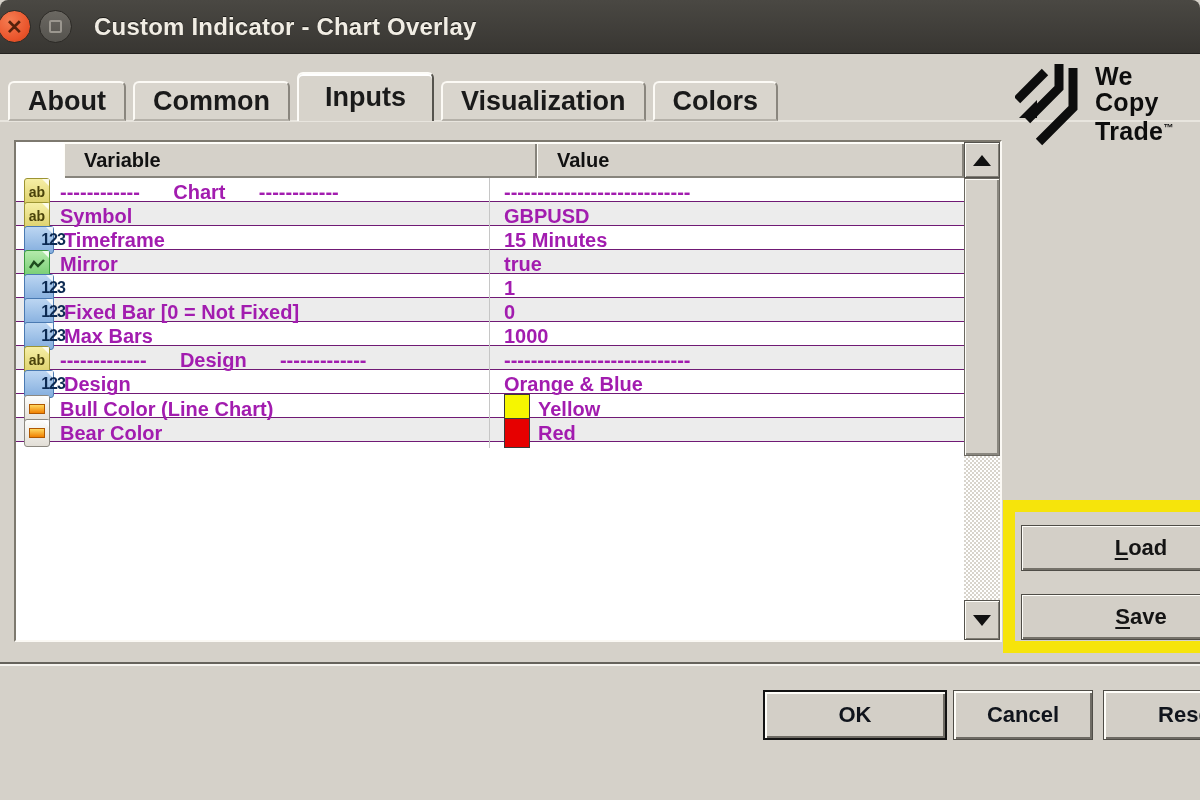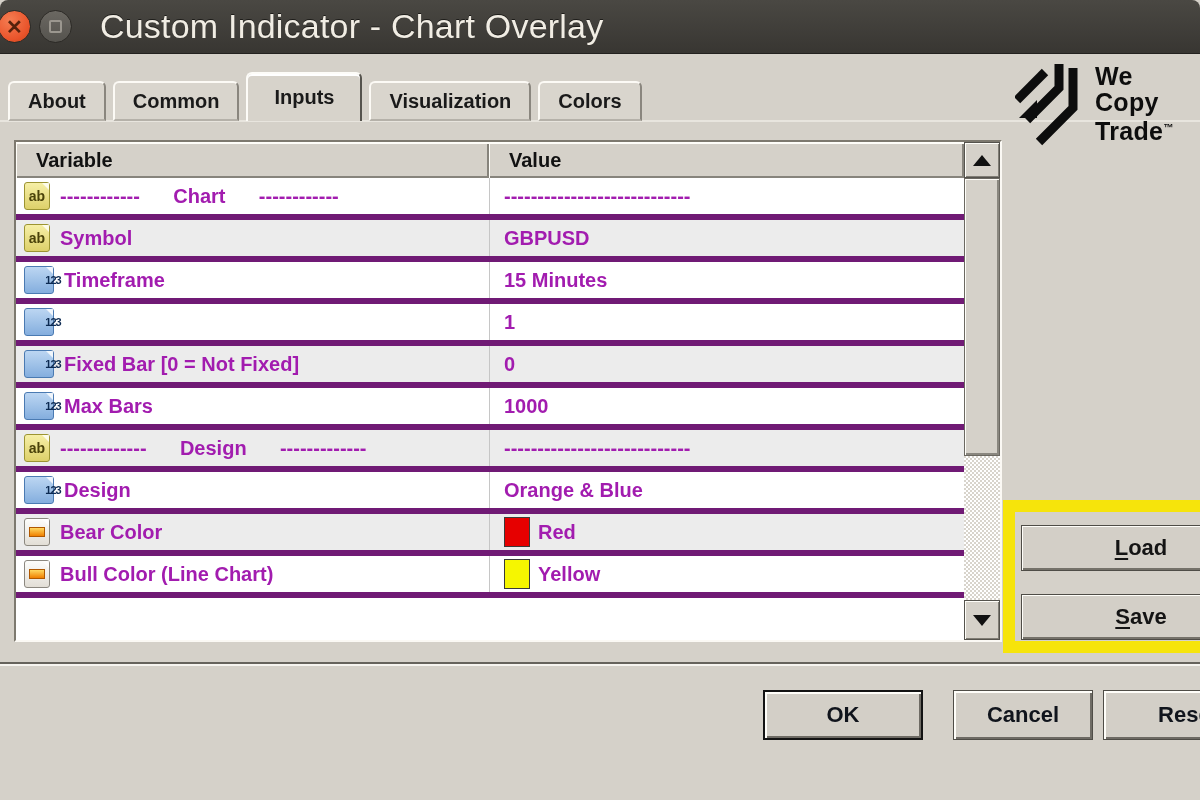--- a/index.html
+++ b/index.html
@@ -32,37 +32,37 @@
     color:#57220c; font-size:20px; font-weight:bold; line-height:1;
   }
   .winbtn.restore {
     background: linear-gradient(#6b6862, #55534e);
     border:1px solid #2c2a26;
   }
   .winbtn.restore .sq {
     width:13px; height:13px; border:2px solid #9b978f; border-radius:2px;
   }
   .title-text {
-    margin-left:28px; font-size:34px; font-weight:normal; color:#f1ede4;
+    margin-left:22px; font-size:24px; font-weight:bold; color:#f1ede4;
     letter-spacing:0.2px; text-shadow: 0 -1px 0 #1e1d1a;
   }
 
   
   .tabline {
     position:absolute; left:0; top:120px; width:1200px; height:2px;
     background: #e8e5de;
   }
   .tabbar {
     position:absolute; left:8px; top:72px; height:49px;
     display:flex; align-items:flex-end; gap:7px; z-index:2;
   }
   .tab {
     height:40px; padding:0 18px;
     display:flex; align-items:center; justify-content:center;
-    font-size:20px; font-weight:bold; color:#1a1a1a;
+    font-size:27px; font-weight:bold; color:#1a1a1a;
     background:#d9d5cd;
     border:2px solid; border-color:#fcfaf5 #8a867e #b5b1a9 #fcfaf5;
     border-radius:6px 6px 0 0;
     cursor:default;
   }
   .tab.active {
     height:49px; padding:0 26px;
     background:#d7d3cb;
     border-color:#fdfcf8 #55534d #d7d3cb #fdfcf8;
     border-bottom:none;
@@ -74,30 +74,31 @@
   
   .ptable {
     position:absolute; left:14px; top:140px; width:988px; height:502px;
     background:#ffffff;
     border:2px solid; border-color:#7d796f #fbf9f4 #fbf9f4 #7d796f;
   }
   .phead {
     display:grid; grid-template-columns:473px 1fr;
     height:36px; margin-right:36px;
     background:#d5d1c9;
+    margin-left:48px;
   }
   .phead .hcell {
     display:flex; align-items:center; padding-left:20px;
     font-size:20px; font-weight:bold; color:#111;
     box-shadow: inset 1px 2px 0 #fffef9, inset -2px -2px 0 #87847c;
   }
   .pbody { position:absolute; left:0; top:36px; right:36px; bottom:0; overflow:hidden; }
   .trow {
-    display:grid; grid-template-columns:473px 1fr; height:42px;
-    border-bottom:6px solid #701a75; background:#ffffff;
+    display:grid; grid-template-columns:473px 1fr; height:24px;
+    border-bottom:1px solid #701a75; background:#ffffff;
   }
   .trow.alt { background:#ececec; }
   .cell { display:flex; align-items:center; }
   .cell.var { padding-left:8px; gap:10px; }
   .cell.val { border-left:1px solid #c6c6c6; padding-left:14px; gap:8px; }
   .var-label, .val-label {
     font-size:20px; font-weight:600; color:#a21caf; white-space:pre;
   }
   .swatch {
     width:26px; height:30px; border:1px solid #3a3a3a; flex:0 0 auto;
@@ -107,21 +108,21 @@
   .icon {
     width:26px; height:28px; border-radius:3px; position:relative;
     display:flex; align-items:center; justify-content:center;
     flex:0 0 auto; font-weight:bold;
   }
   .icon::after {
     content:""; position:absolute; top:0; right:0;
     border-left:7px solid transparent; border-top:7px solid rgba(255,255,255,0.8);
   }
   .icon-text   { background:linear-gradient(#f6efa6,#ddd06a); border:1px solid #9c9432; color:#4a420a; font-size:14px; }
-  .icon-number { background:linear-gradient(#bcd6f2,#84aede); border:1px solid #4a7ab2; color:#0c2a52; font-size:11px; letter-spacing:-1px;padding-left:28px; }
+  .icon-number { background:linear-gradient(#bcd6f2,#84aede); border:1px solid #4a7ab2; color:#0c2a52; font-size:16px; letter-spacing:-1px;padding-left:28px; }
   .icon-bool   { background:linear-gradient(#b4eaac,#74cc70); border:1px solid #3a9a3e; }
   .icon-color  { background:linear-gradient(#fdfdfb,#e2ded6); border:1px solid #8c8880; }
   .color-chip  {
     width:16px; height:10px; border:1px solid #b05800;
     background:linear-gradient(#ffd860,#f08000);
   }
 
   
   .vscroll {
     position:absolute; top:0; right:0; width:36px; height:498px;
@@ -169,21 +170,21 @@
     border-top:2px solid #66635c; border-bottom:2px solid #f6f4ef;
   }
   .foot-btn {
     position:absolute; top:690px; height:50px;
     background:#d3cfc7;
     border:1px solid #4f4d47;
     box-shadow: inset 2px 2px 0 #fffef9, inset -2px -2px 0 #6e6b64;
     display:flex; align-items:center; justify-content:center;
     font-size:22px; font-weight:bold; color:#10141c;
   }
-  .foot-btn.ok { left:763px; width:160px; border:2px solid #131313; }
+  .foot-btn.ok { left:763px; width:184px; border:2px solid #131313; }
   .foot-btn.cancel { left:953px; width:140px; }
   .foot-btn.reset { left:1103px; width:170px; }
 
   
   .wm {
     position:absolute; left:1015px; top:56px; width:190px; height:95px;
     display:flex; align-items:center; gap:8px; z-index:6;
   }
   .wm-text { font-weight:bold; font-size:25px; line-height:26px; color:#0d0d0d; letter-spacing:0.3px; }
   .wm sup { font-size:10px; }
@@ -249,20 +250,36 @@
             <span class="glyph-text">123</span>
           </span>
 
       <span class="var-label">Timeframe</span>
     </div>
     <div class="cell val">
 
       <span class="val-label">15 Minutes</span>
     </div>
   </div>
+      <div class="trow alt">
+    <div class="cell var">
+
+      <span class="icon icon-bool">
+        <svg width="16" height="11" viewBox="0 0 16 11">
+              <polyline points="1,9 5,3 9,7 15,1" stroke="#1e4c1e" stroke-width="2.4" fill="none"></polyline>
+            </svg>
+      </span>
+
+      <span class="var-label">Mirror</span>
+    </div>
+    <div class="cell val">
+
+      <span class="val-label">true</span>
+    </div>
+  </div>
       <div class="trow">
     <div class="cell var">
 
       <span class="icon icon-number">
             <span class="glyph-text">123</span>
           </span>
 
     </div>
     <div class="cell val">
 
@@ -317,44 +334,44 @@
             <span class="glyph-text">123</span>
           </span>
 
       <span class="var-label">Design</span>
     </div>
     <div class="cell val">
 
       <span class="val-label">Orange &amp; Blue</span>
     </div>
   </div>
-      <div class="trow alt">
+      <div class="trow">
     <div class="cell var">
 
       <span class="icon icon-color">
             <span class="color-chip"></span>
           </span>
+      <span class="var-label">Bull Color (Line Chart)</span>
+    </div>
+    <div class="cell val">
+      <span class="swatch" style="background: rgb(246, 246, 0);"></span>
+      <span class="val-label">Yellow</span>
+    </div>
+  </div>
+      <div class="trow alt">
+    <div class="cell var">
+
+      <span class="icon icon-color">
+            <span class="color-chip"></span>
+          </span>
       <span class="var-label">Bear Color</span>
     </div>
     <div class="cell val">
       <span class="swatch" style="background: rgb(230, 0, 0);"></span>
       <span class="val-label">Red</span>
-    </div>
-  </div>
-      <div class="trow">
-    <div class="cell var">
-
-      <span class="icon icon-color">
-            <span class="color-chip"></span>
-          </span>
-      <span class="var-label">Bull Color (Line Chart)</span>
-    </div>
-    <div class="cell val">
-      <span class="swatch" style="background: rgb(246, 246, 0);"></span>
-      <span class="val-label">Yellow</span>
     </div>
   </div>
     </div>
   <div class="vscroll">
     <div class="sbtn up">
       <span class="tri-up"></span>
     </div>
     <div class="sthumb"></div>
     <div class="sbtn down">
       <span class="tri-down"></span>

